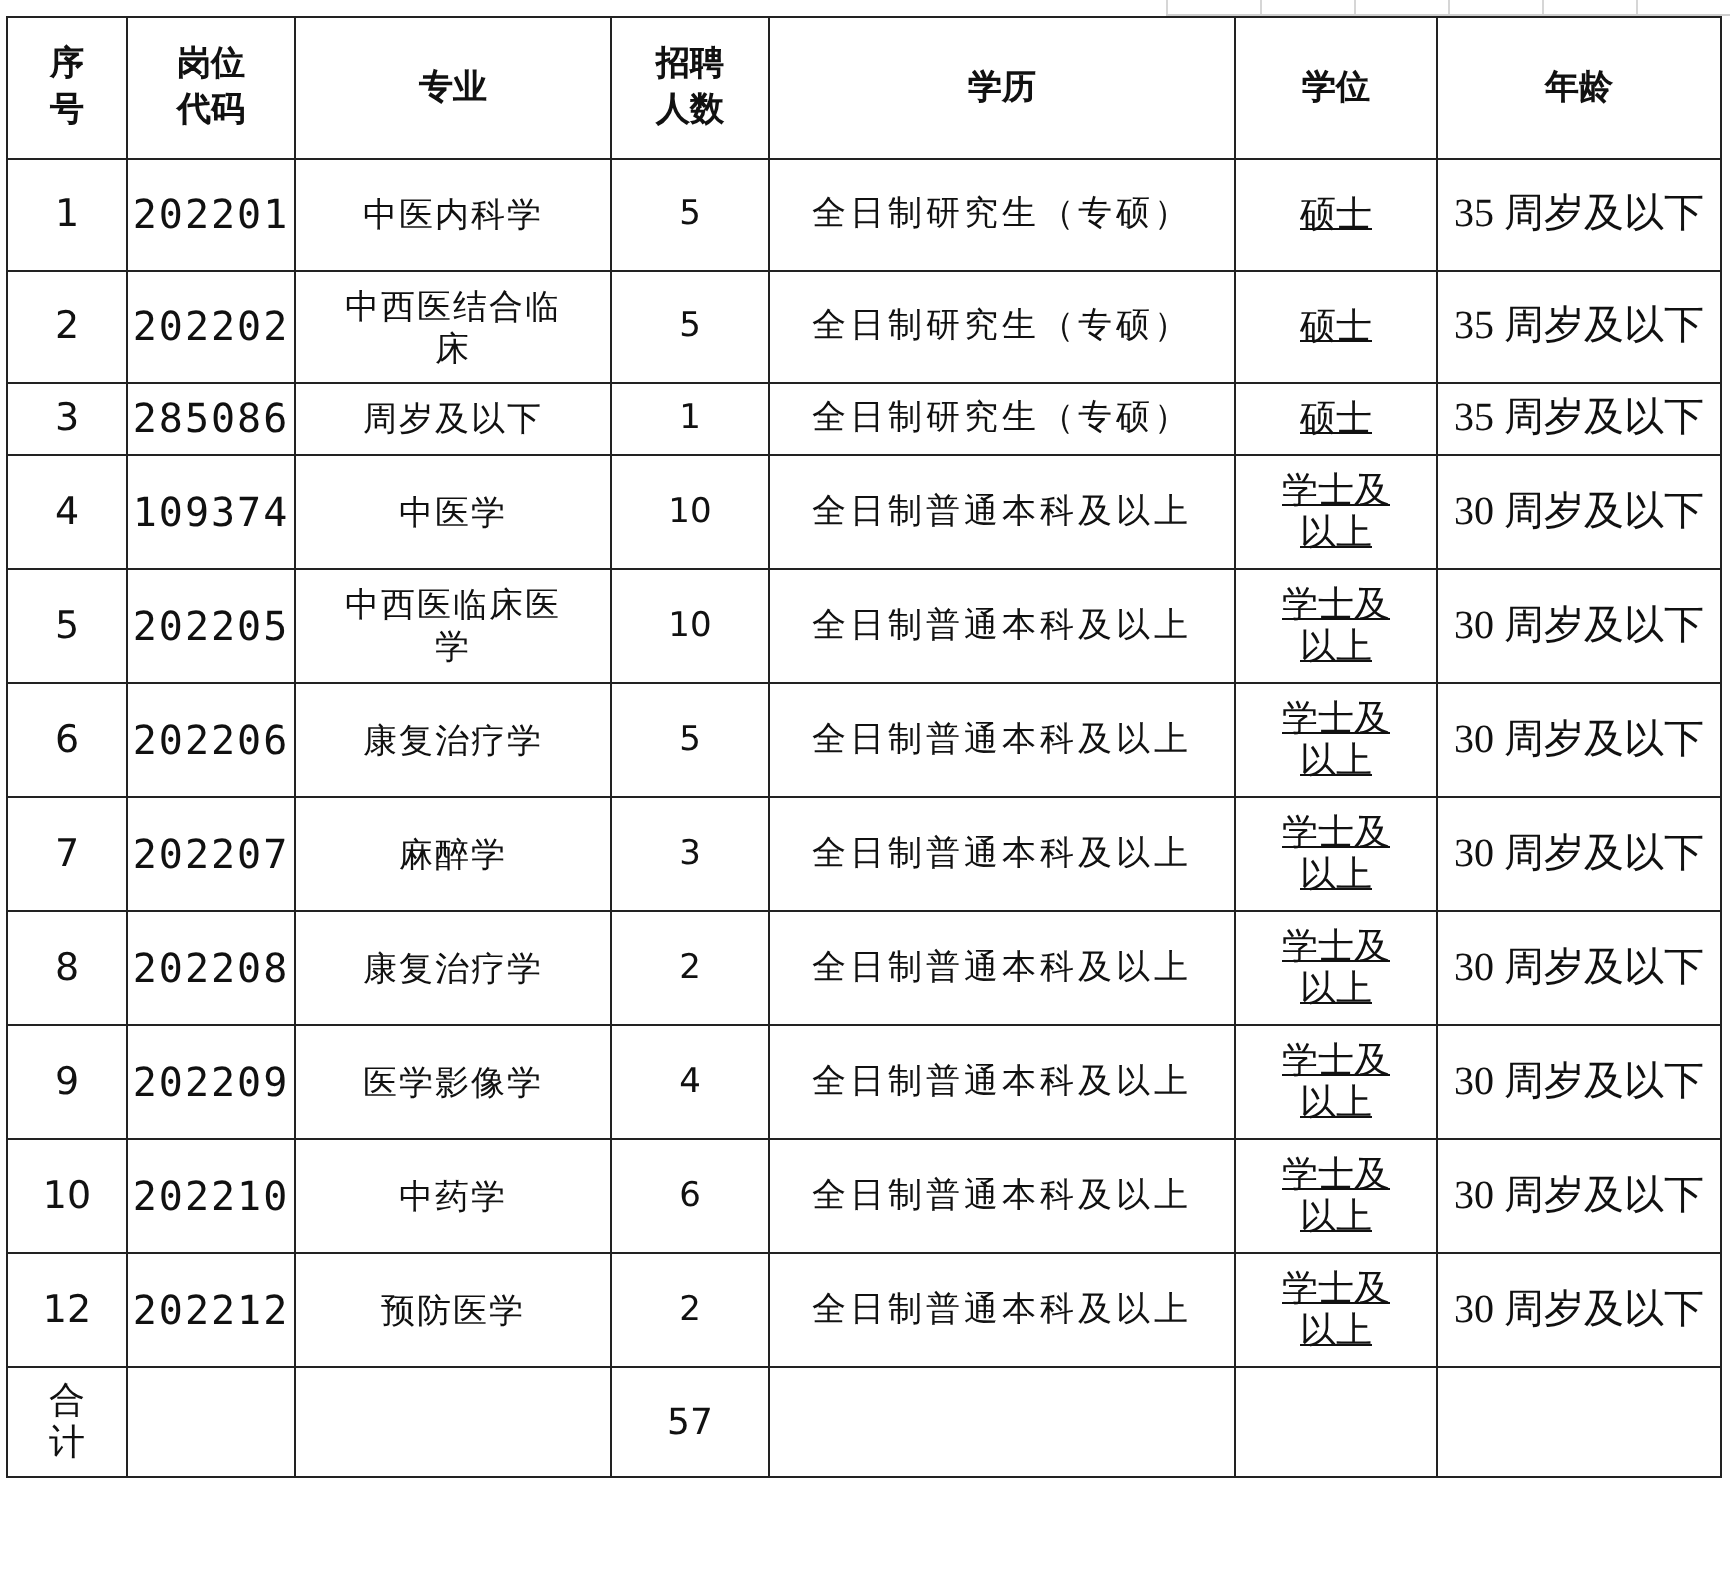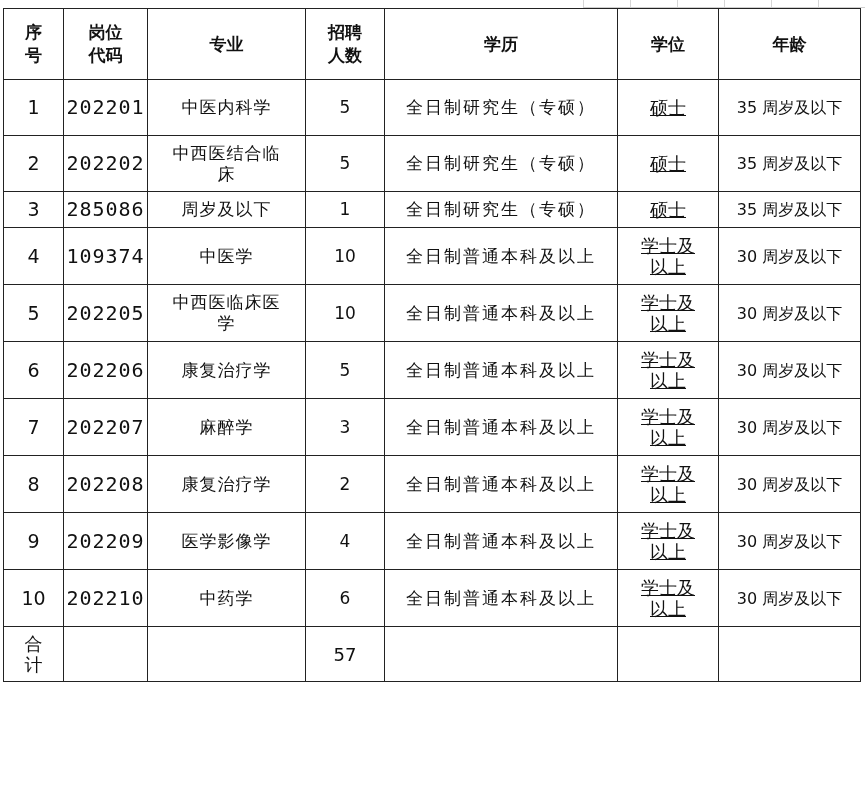--- a/index.html
+++ b/index.html
@@ -12,21 +12,21 @@
                table-layout: fixed; width: 857px; }
   table.jobs td, table.jobs th { border: 1.5px solid #222; text-align: center;
                vertical-align: middle; padding: 0 2px; line-height: 21px; }
   table.jobs th { font-weight: bold; font-size: 17px; line-height: 23px; height: 70px; }
   td.seq { font-size: 19px; }
   td.code { font-size: 20px; letter-spacing: 1px; font-family: "DejaVu Sans Mono", monospace; }
   td.major { font-size: 17px; letter-spacing: 1px; font-family: Liberation Serif, serif; }
   td.count { font-size: 17px; }
   td.edu { font-size: 17px; letter-spacing: 2px; margin-left: 21px; }
   td.degree { font-size: 18px; line-height: 22px; text-decoration: underline; }
-  td.age { font-size: 16px; }
+  td.age { font-size: 20px; font-family: Liberation Serif, serif; }
   tr.row td { height: 56px; }
   tr.row.short td { height: 35px; }
   tr.row.mid td { height: 55px; }
   tr.total td { height: 54px; font-size: 18px; }
 </style>
 </head>
 <body>
 
 <div class="ghost-grid">
   <span></span>
@@ -142,20 +142,29 @@
   </tr>
       <tr class="row">
     <td class="seq">10</td>
     <td class="code">202210</td>
     <td class="major">中药学</td>
     <td class="count">6</td>
     <td class="edu">全日制普通本科及以上</td>
     <td class="degree">学士及<br>以上</td>
     <td class="age">30 周岁及以下</td>
   </tr>
+      <tr class="row">
+    <td class="seq">12</td>
+    <td class="code">202212</td>
+    <td class="major">预防医学</td>
+    <td class="count">2</td>
+    <td class="edu">全日制普通本科及以上</td>
+    <td class="degree">学士及<br>以上</td>
+    <td class="age">30 周岁及以下</td>
+  </tr>
     </tbody>
   <tbody>
     <tr class="total">
       <td><span class="ml">合<br>计</span></td>
       <td></td>
       <td></td>
       <td>57</td>
       <td></td>
       <td></td>
       <td></td>

